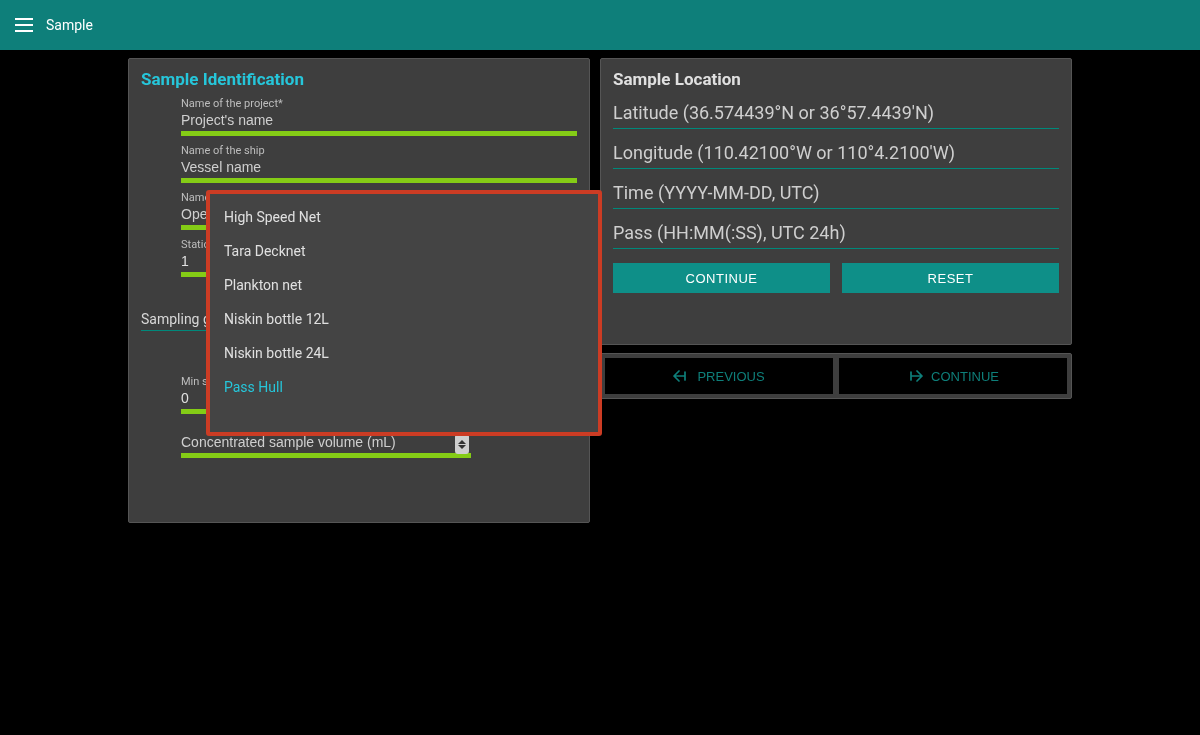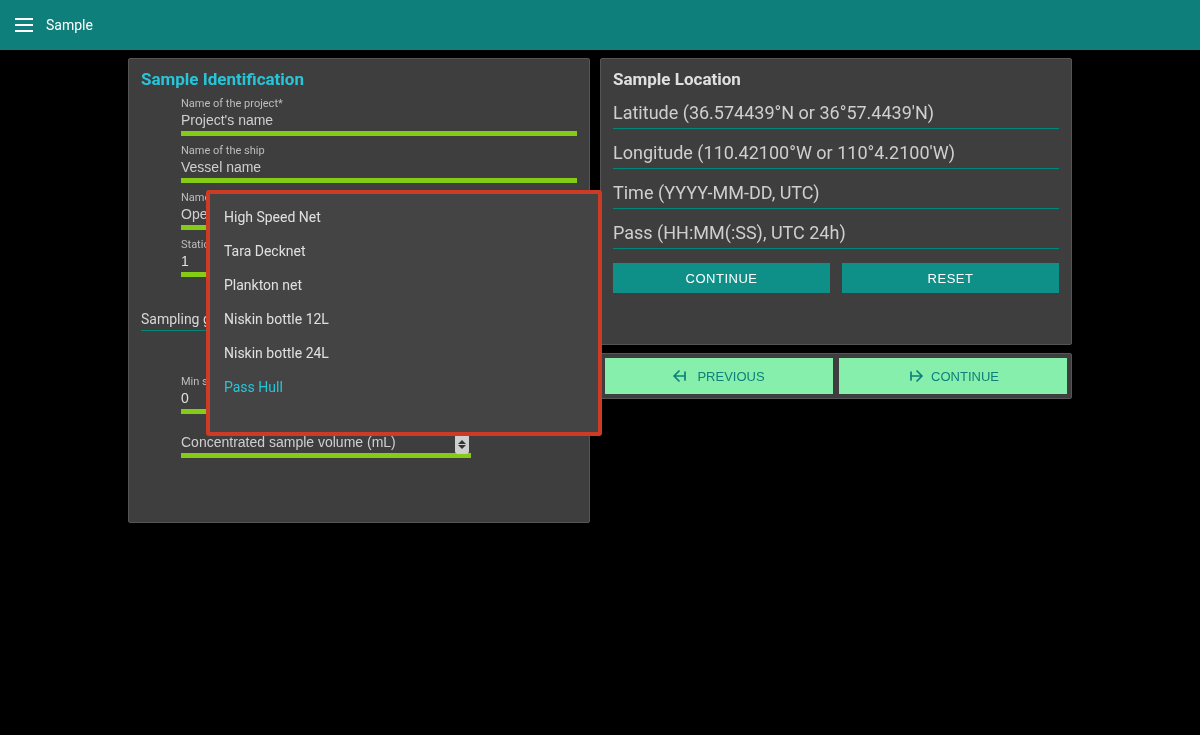--- a/index.html
+++ b/index.html
@@ -110,21 +110,21 @@
     background:#3e3e3e;
     border:1px solid #555;
     border-radius:2px;
     padding:4px;
     display:flex;
     gap:6px;
   }
   .nav-btn {
     flex:1;
     height:36px;
-    background:#86efac;
+    background:#000000;
     color:#0e7f7a;
     display:flex; align-items:center; justify-content:center;
     gap:8px;
     font-size:13px;
     cursor:pointer;
     border:none;
   }
   .nav-icon { display:inline-flex; }
   
   .dropdown {

